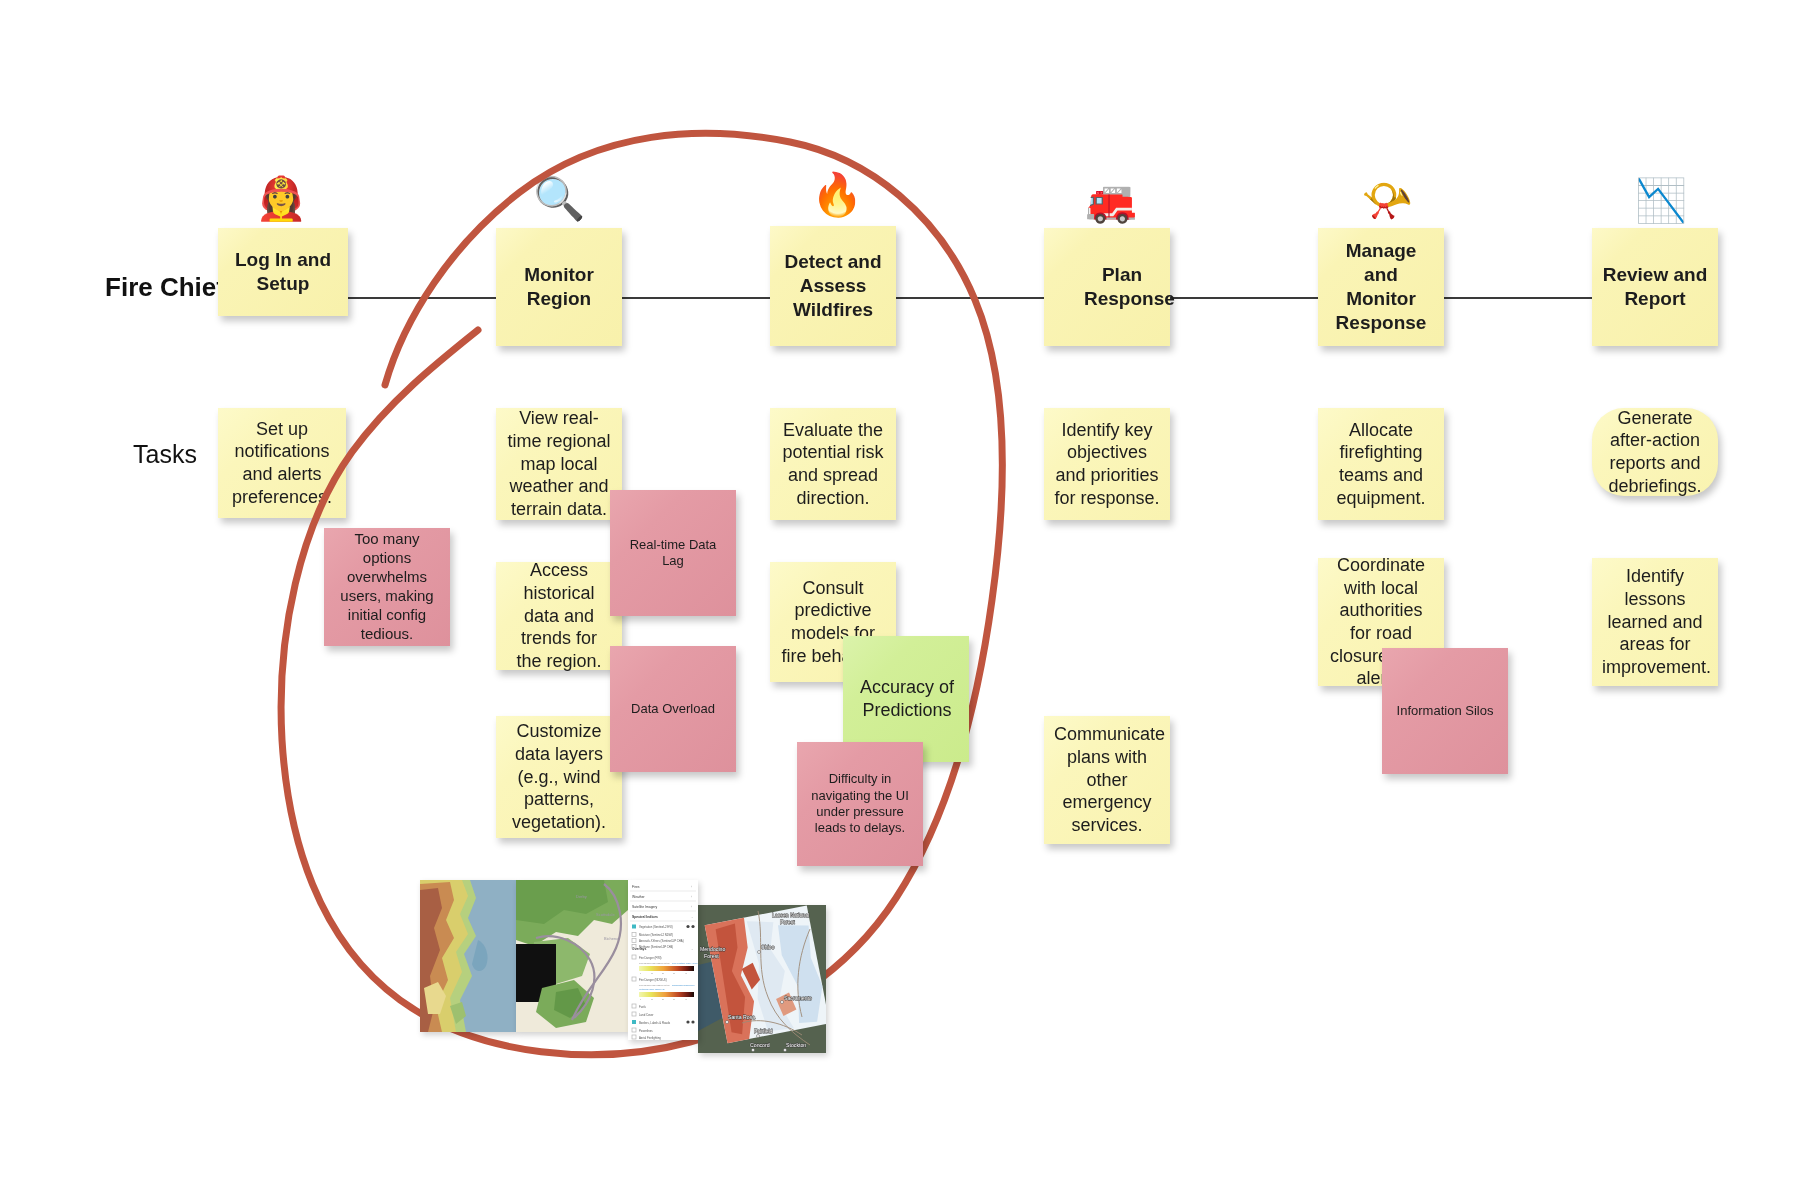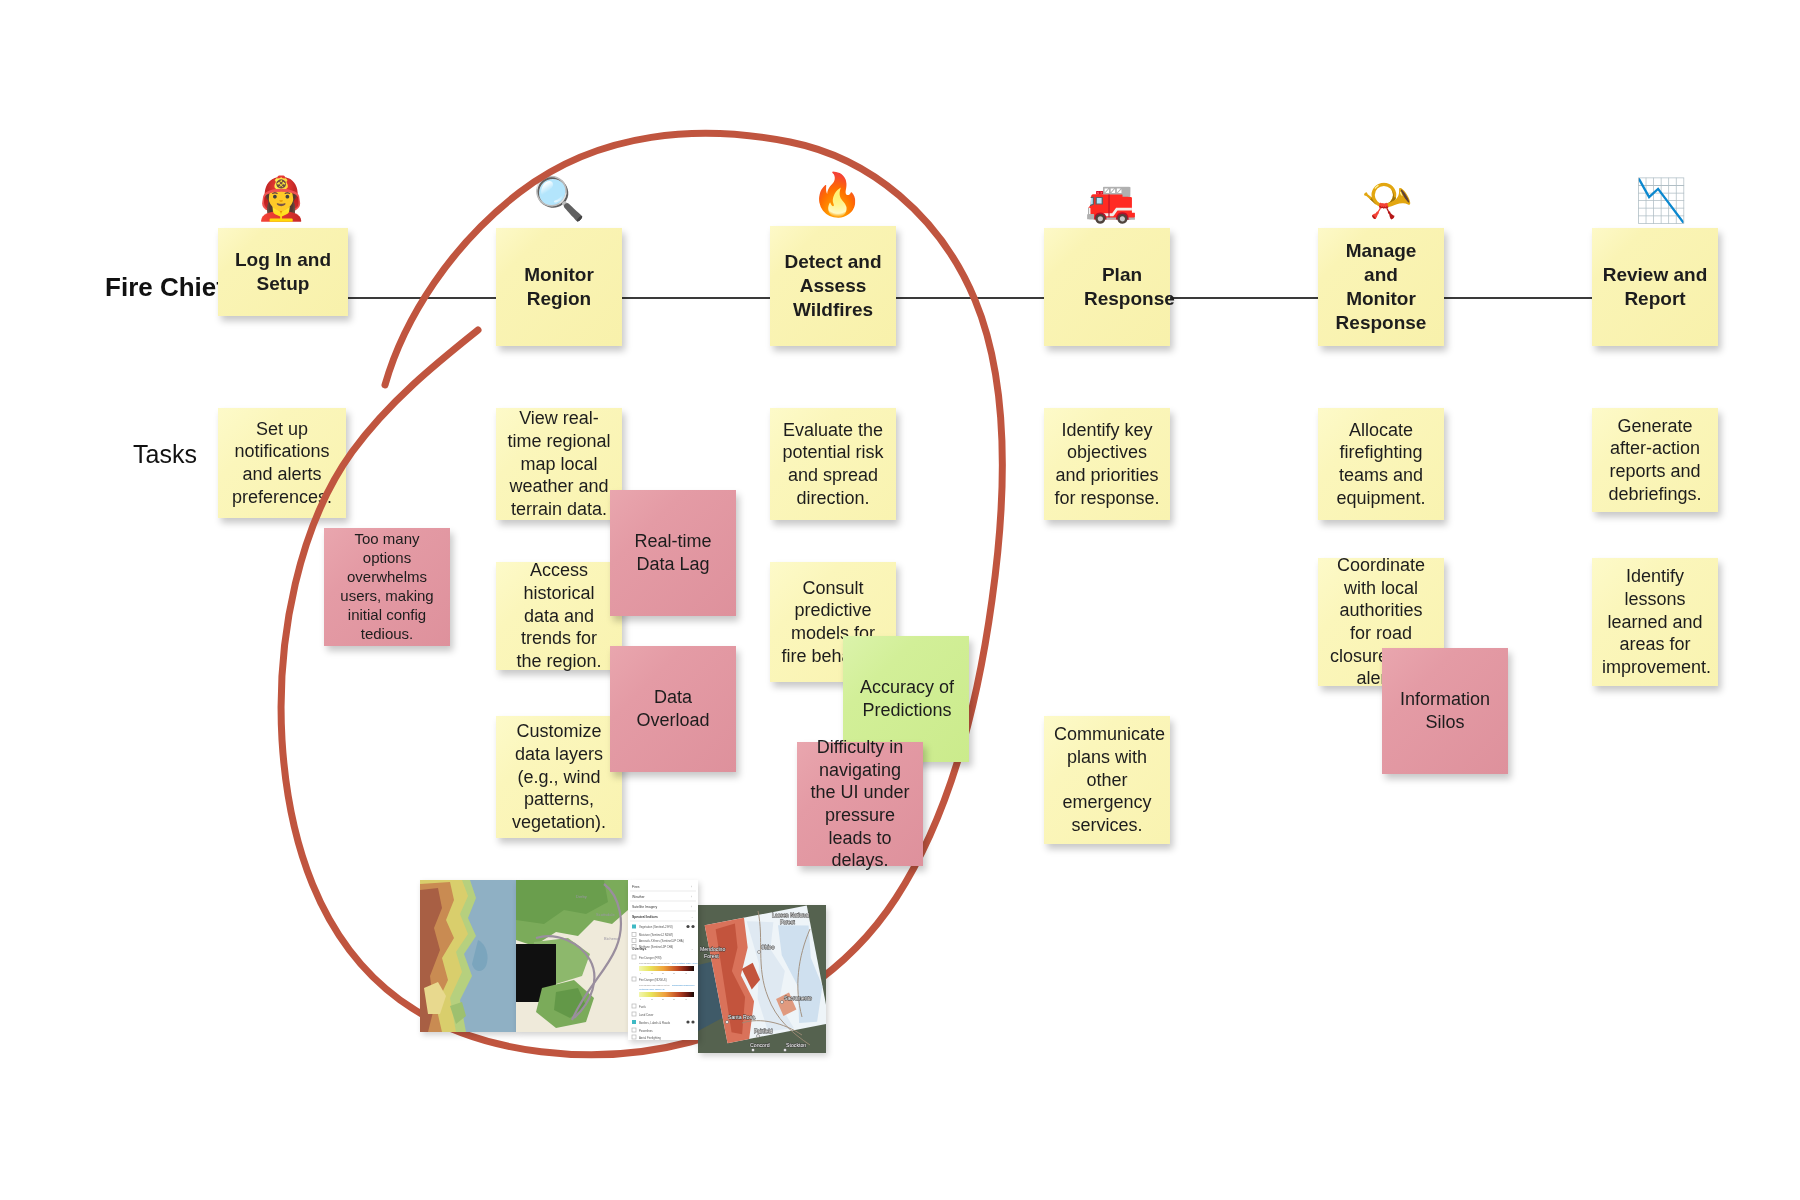--- a/index.html
+++ b/index.html
@@ -57,21 +57,21 @@
     font-size:19px;
     background-image:linear-gradient(135deg,#fdf9c8 0%,#faf4b5 22%,#f8f1ab 100%);
   }
   .note.task{
     background:#fbf6bb;
     font-size:18px;
     background-image:linear-gradient(135deg,#fdfac9 0%,#fbf6bb 30%,#f9f3b0 100%);
   }
   .note.pain{
     background:#e49ba5;
-    font-size:18px;
+    font-size:13px;
     background-image:linear-gradient(135deg,#e9a6ae 0%,#e49ba5 30%,#de919c 100%);
   }
   .note.pain.small{font-size:15px;}
   .note.opportunity{
     background:#d2ef98;
     font-size:18px;
     background-image:linear-gradient(135deg,#dbf3ab 0%,#d2ef98 30%,#cbeb8c 100%);
     padding-left:12px;
   }
 
@@ -172,21 +172,21 @@
     <span class="txt">Communicate plans with other emergency services.</span>
   </div>
 
   <div class="note task" style="left:1318px;top:408px;width:126px;height:112px;">
     <span class="txt">Allocate firefighting teams and equipment.</span>
   </div>
   <div class="note task" style="left:1318px;top:558px;width:126px;height:128px;">
     <span class="txt">Coordinate with local authorities for road closures and alerts.</span>
   </div>
 
-  <div class="note task" style="left:1592px;top:408px;width:126px;height:104px;">
+  <div class="note task" style="left:1592px;top:408px;width:126px;height:88px;border-radius:32px;">
     <span class="txt">Generate after-action reports and debriefings.</span>
   </div>
   <div class="note task" style="left:1592px;top:558px;width:126px;height:128px;">
     <span class="txt">Identify lessons learned and areas for improvement.</span>
   </div>
 
   <div class="note pain small" style="left:324px;top:528px;width:126px;height:118px;z-index:6;">
     <span class="txt">Too many options overwhelms users, making initial config tedious.</span>
   </div>
 

